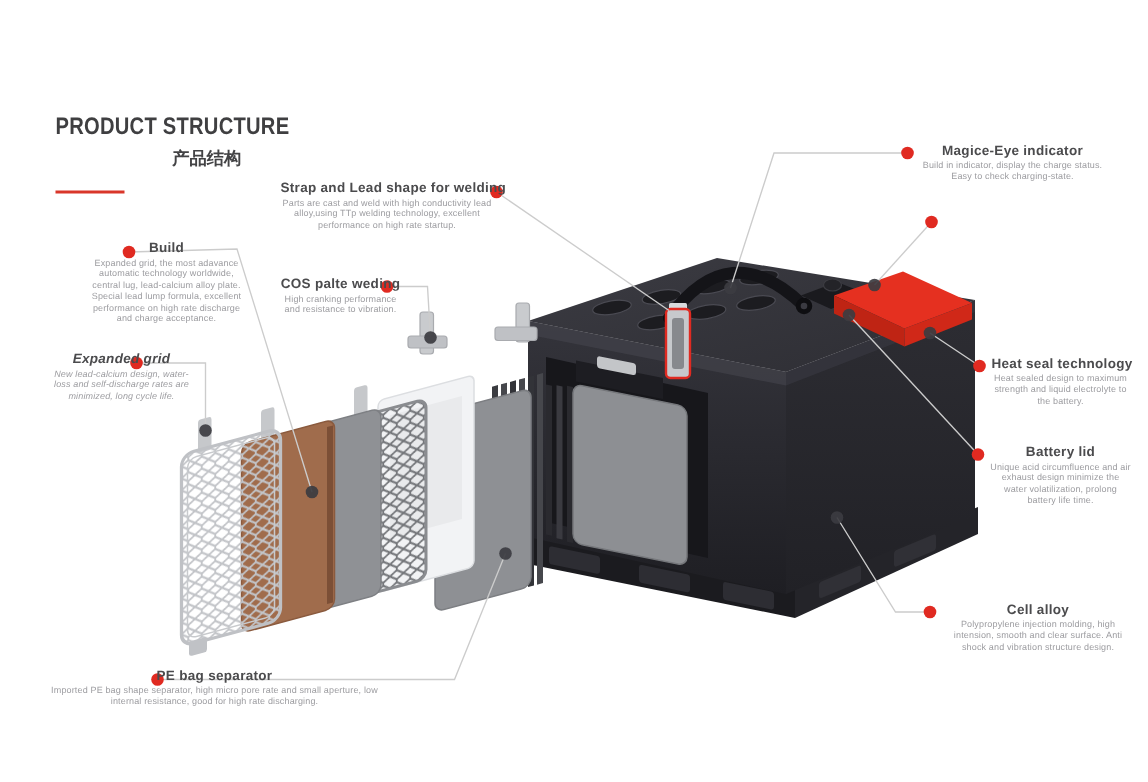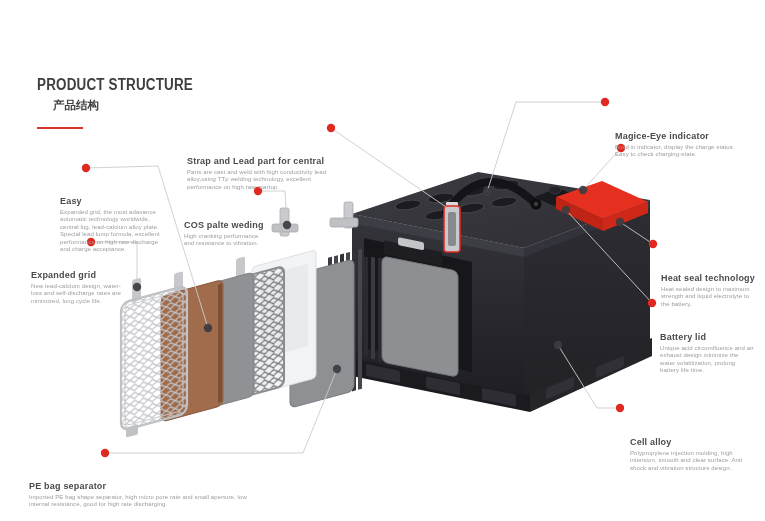--- a/index.html
+++ b/index.html
@@ -1,29 +1,29 @@
 <!DOCTYPE html>
 <html><head>
 <meta charset="utf-8">
 <style>
   html,body{margin:0;padding:0;}
   #stage{
     position:relative; width:765px; height:521px; background:#ffffff;
-    overflow:hidden; font-family:"Liberation Sans", sans-serif;
+    overflow:hidden; font-family:"Liberation Sans", sans-serif;text-align:center;
   }
   
   .hdr{position:absolute; left:37px; top:76px;}
   .hdr .t{
     font-size:16px; font-weight:bold; color:#3f3f41; letter-spacing:.2px;
     transform:scaleX(.84); transform-origin:left top; white-space:nowrap;
   }
   .hdr .s{font-size:11.5px; font-weight:bold; color:#434345; margin-top:4px;margin-left:16px;}
   .hdr .u{width:46px; height:2px; background:#d9362a; margin-top:14px;}
   
-  .label{position:absolute;margin-top:36px;}
+  .label{position:absolute;}
   .label h3{
     margin:0; font-size:9px; font-weight:bold; color:#4b4b4d;
     letter-spacing:.2px; white-space:nowrap;
   }
   .label p{
     margin:3px 0 0 0; font-size:6px; line-height:7.4px; color:#9c9ca0;
     letter-spacing:.1px;
   }
   svg{position:absolute; left:0; top:0;}
 </style>
@@ -219,41 +219,41 @@
       <circle cx="331" cy="128" r="4.2"></circle>
       <circle cx="605" cy="102" r="4.2"></circle>
       <circle cx="621" cy="148" r="4.2"></circle>
       <circle cx="653" cy="244" r="4.2"></circle>
       <circle cx="652" cy="303" r="4.2"></circle>
       <circle cx="620" cy="408" r="4.2"></circle>
     </g>
   </svg>
 
   <div class="label" style="left:60px; top:160px; width:102px;">
-    <h3>Easy</h3>
+    <h3>Build</h3>
     <p>Expanded grid, the most adavance automatic technology worldwide, central lug, lead-calcium alloy plate. Special lead lump formula, excellent performance on high rate discharge and charge acceptance.</p>
   </div>
 
-  <div class="label" style="left:31px; top:234px; width:100px;">
+  <div class="label" style="left:31px; top:234px; width:100px;font-style:italic;">
     <h3>Expanded grid</h3>
     <p>New lead-calcium design, water-loss and self-discharge rates are minimized, long cycle life.</p>
   </div>
 
   <div class="label" style="left:29px; top:445px; width:228px;">
     <h3>PE bag separator</h3>
     <p>Imported PE bag shape separator, high micro pore rate and small aperture, low internal resistance, good for high rate discharging.</p>
   </div>
 
   <div class="label" style="left:184px; top:184px; width:86px;">
     <h3>COS palte weding</h3>
     <p>High cranking performance and resistance to vibration.</p>
   </div>
 
   <div class="label" style="left:187px; top:120px; width:142px;">
-    <h3>Strap and Lead part for central</h3>
+    <h3>Strap and Lead shape for welding</h3>
     <p>Parts are cast and weld with high conductivity lead alloy,using TTp welding technology, excellent performance on high rate startup.</p>
   </div>
 
   <div class="label" style="left:615px; top:95px; width:120px;">
     <h3>Magice-Eye indicator</h3>
     <p>Build in indicator, display the charge status. Easy to check charging-state.</p>
   </div>
 
 
   <div class="label" style="left:660px; top:296px; width:94px;">

